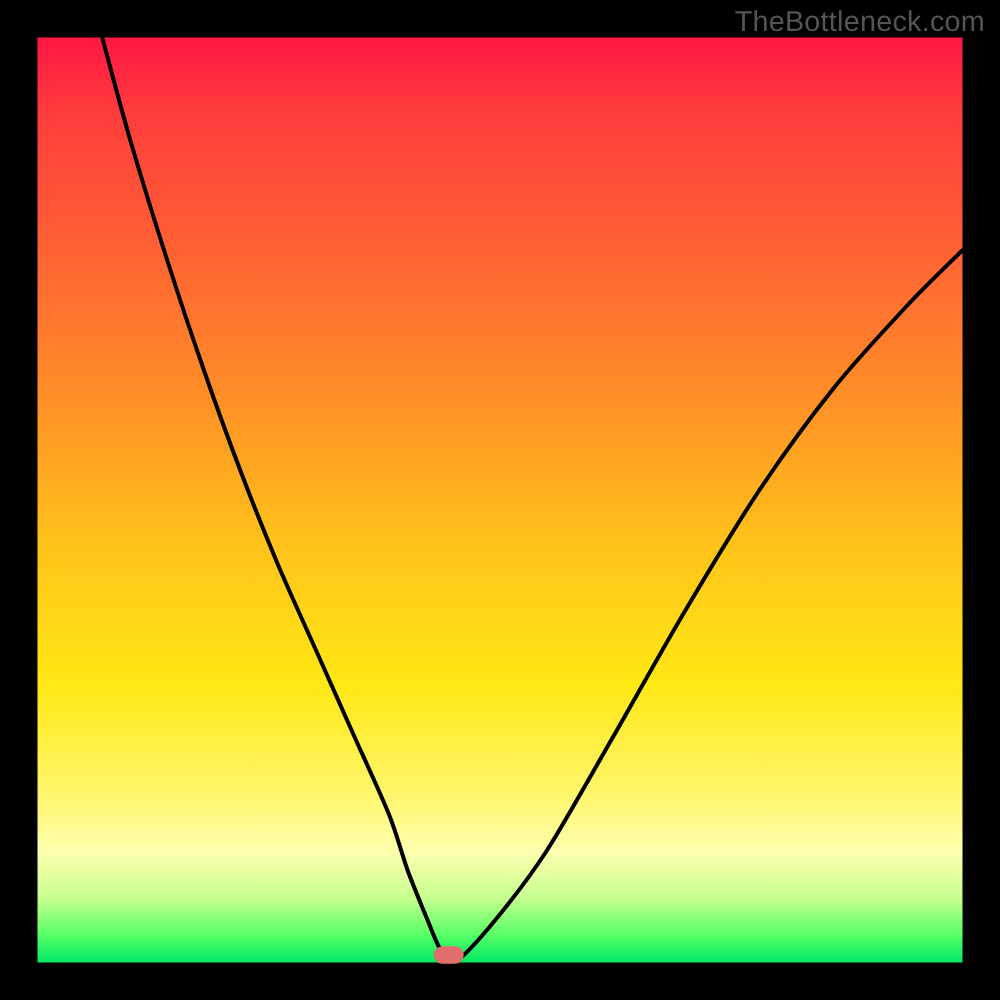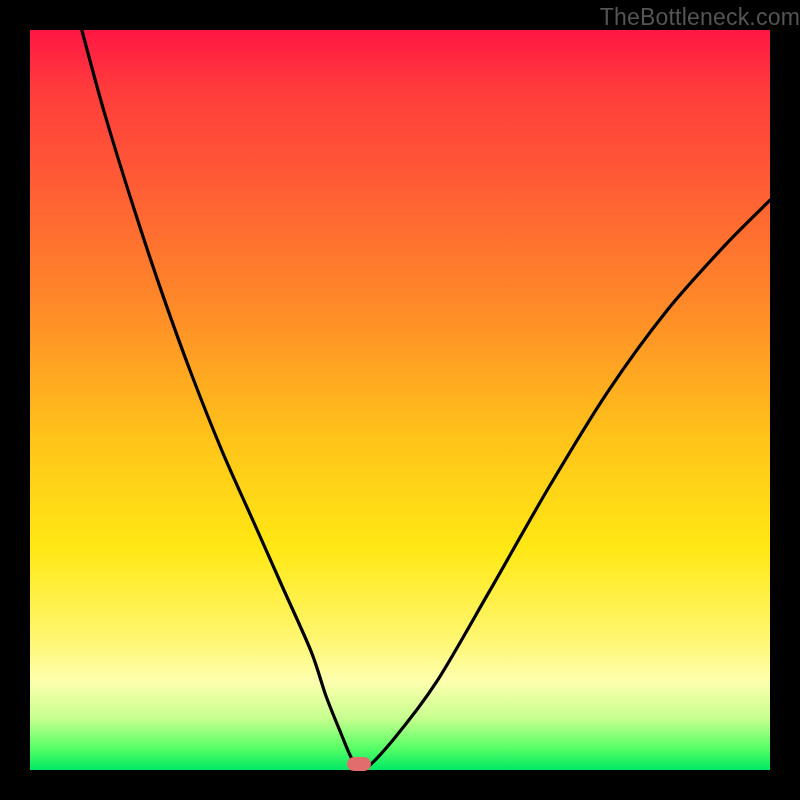--- a/index.html
+++ b/index.html
@@ -12,21 +12,21 @@
     font-family: Arial, Helvetica, sans-serif;
   }
   .outer {
     position: relative;
     width: 800px;
     height: 800px;
   }
   .watermark {
     position: absolute;
     top: 4px;
-    right: 0;
+    right: 12px;
     color: #555;
     font-size: 23px;
     font-weight: 500;
     letter-spacing: 0.2px;
     z-index: 10;
   }
   .plot-area {
     position: absolute;
     left: 30px;
     top: 30px;

